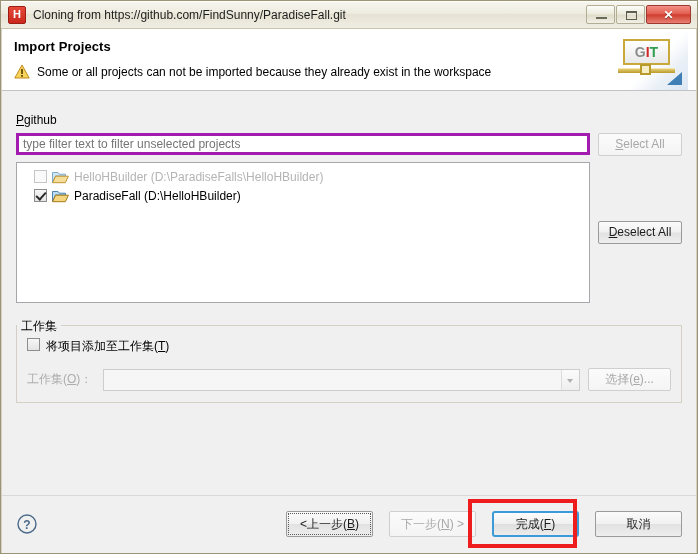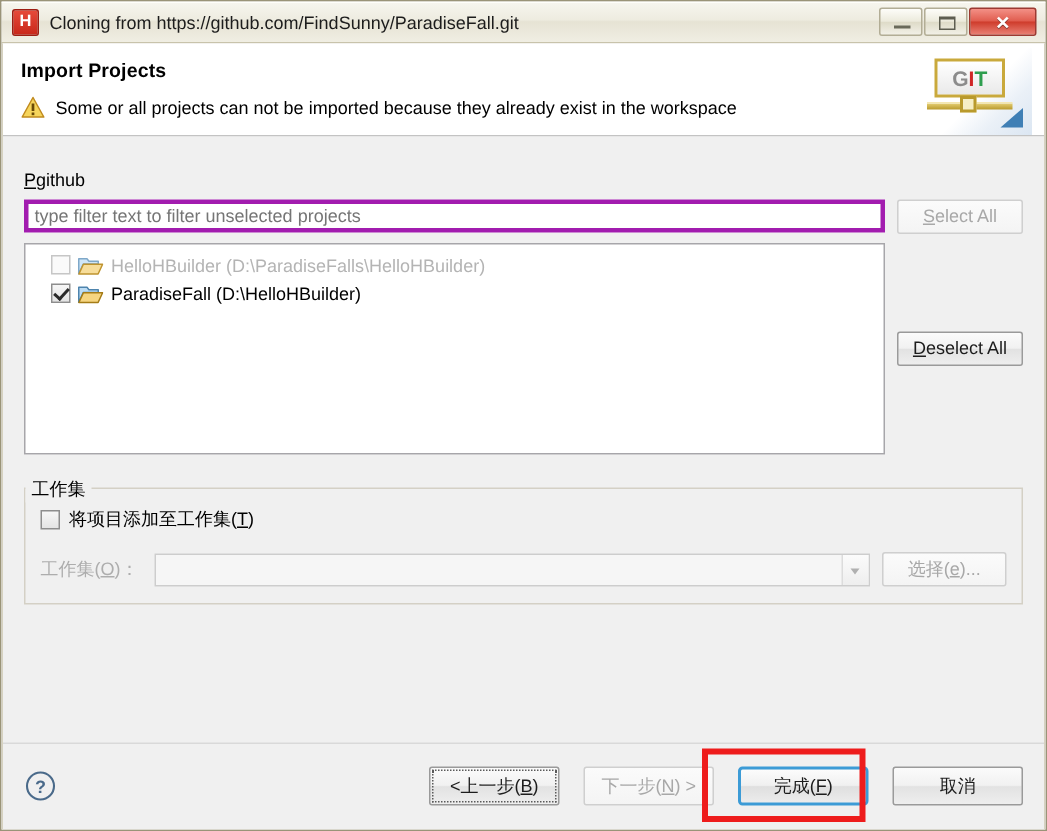--- a/index.html
+++ b/index.html
@@ -352,21 +352,20 @@
     position: absolute;
     top: -8px;
     left: 0;
     background: #f0f0f0;
     padding: 0 4px;
     font-size: 12px;
     color: #000000;
   }
   .group-row {
     display: flex;
-    align-items: center;
   }
   .cb-label {
     margin-left: 6px;
     font-size: 12px;
     color: #000000;
   }
   .ws-row {
     display: flex;
     align-items: center;
     margin-top: 13px;

